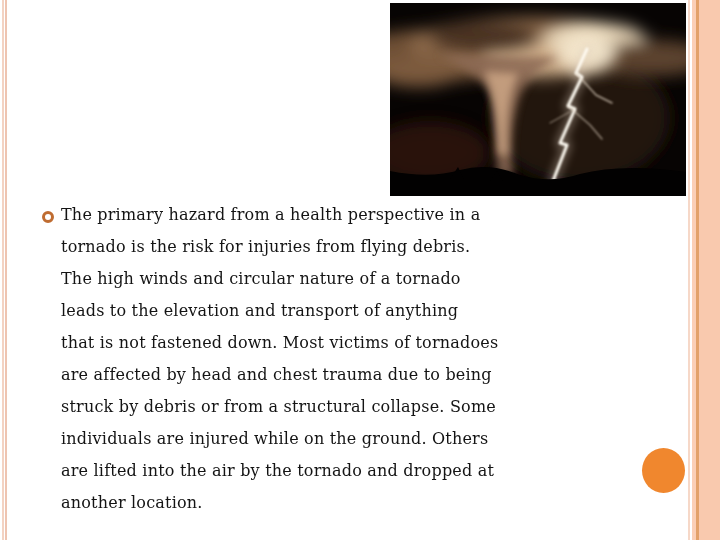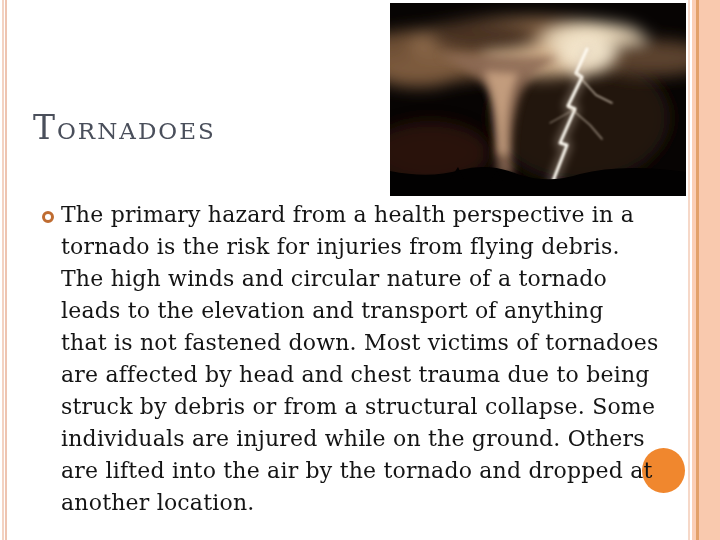--- a/index.html
+++ b/index.html
@@ -63,21 +63,21 @@
     width: 6px; height: 6px;
     border: 3px solid #bf6c31;
     border-radius: 50%;
     background: #ffffff;
   }
   .body-text {
     position: absolute; left: 61px; top: 199px;
     margin: 0;
     width: 610px;
     font-family: "DejaVu Serif", "Liberation Serif", serif;
-    font-size: 22px;
+    font-size: 16px;
     line-height: 32px;
     letter-spacing: 0.2px;
     color: #141414;
     white-space: pre;
   }
 </style>
 </head>
 <body>
 
 <div class="slide">
@@ -89,21 +89,20 @@
 
   <div class="right-band">
     <div class="rb-light"></div>
     <div class="rb-white"></div>
     <div class="rb-salmon"></div>
     <div class="rb-dark"></div>
   </div>
 
   <div class="accent-circle"></div>
 
-  <h1 class="slide-title">TORNADOES</h1>
 
   <figure class="photo">
     <svg viewBox="0 0 296 193" xmlns="http://www.w3.org/2000/svg" role="img">
       <defs>
         <filter id="b8" x="-50%" y="-50%" width="200%" height="200%">
             <feGaussianBlur stdDeviation="8"></feGaussianBlur>
           </filter>
         <filter id="b4" x="-50%" y="-50%" width="200%" height="200%">
             <feGaussianBlur stdDeviation="4"></feGaussianBlur>
           </filter>

